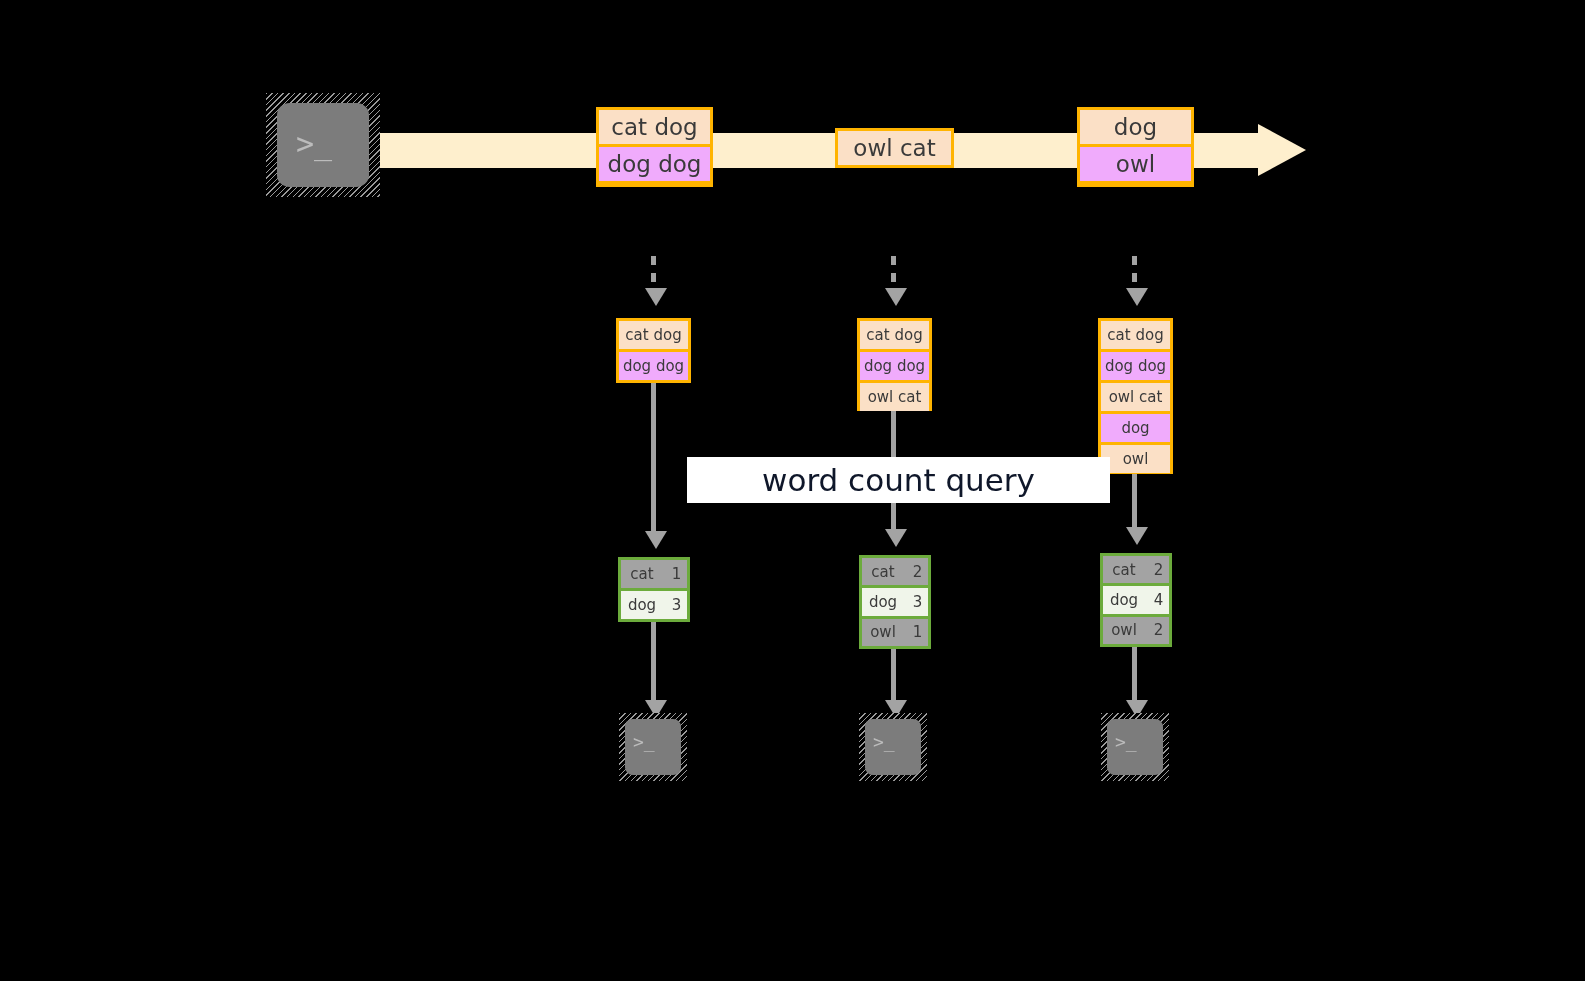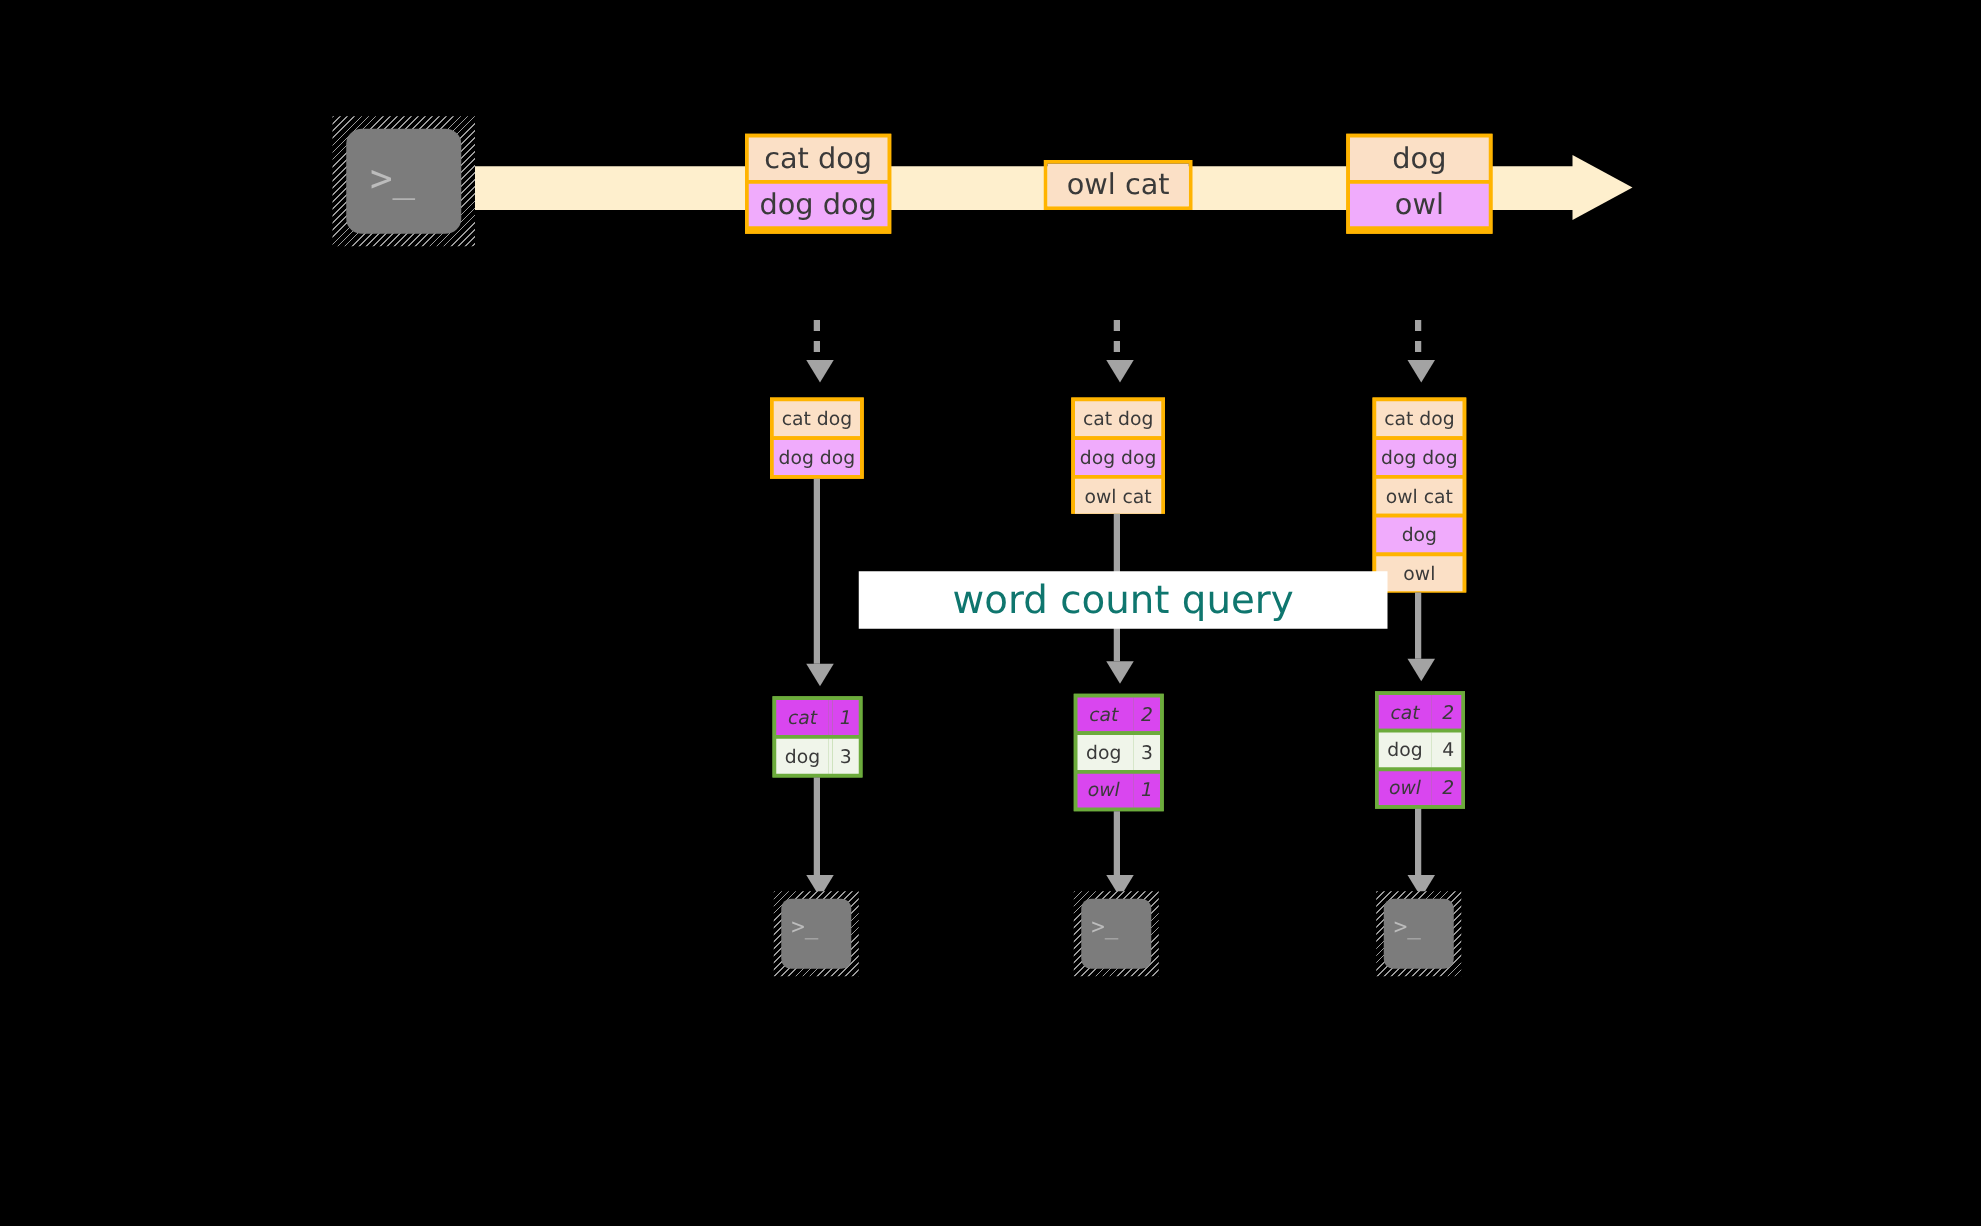--- a/index.html
+++ b/index.html
@@ -33,35 +33,35 @@
 
   
   .gbox{position:absolute;box-sizing:border-box;border:3px solid #6CAB3C;
         background:#6CAB3C;display:flex;flex-direction:column;}
   .gbox .gr{display:flex;flex:1 1 auto;}
   .gbox .gsep{height:3px;background:#6CAB3C;flex:0 0 3px;}
   .gbox .gc{box-sizing:border-box;display:flex;align-items:center;
             justify-content:center;color:#3a3a3a;white-space:nowrap;}
   .gbox .gc.w{flex:0 0 auto;}
   .gbox .gc.vsep{flex:0 0 3px;background:#6CAB3C;}
-  .gbox .gr.dark .gc{background:#d946ef;font-style:italic;}
+  .gbox .gr.dark .gc{background:#a3a3a3;}
   .gbox .gr.light .gc{background:#F0F5EA;}
 
   
   .vline{position:absolute;background:#A3A3A3;width:5px;}
   .vdash{position:absolute;width:5px;
      background-image:repeating-linear-gradient(to bottom,
        #A3A3A3 0px,#A3A3A3 9px,transparent 9px,transparent 17px);}
   .vhead{position:absolute;width:0;height:0;border-style:solid;
      border-width:18px 11px 0 11px;
      border-color:#A3A3A3 transparent transparent transparent;}
 
   
   .qlabel{position:absolute;background:#FFFFFF;display:flex;align-items:center;
-          justify-content:center;color:#0f766e;}
+          justify-content:center;color:#0f172a;}
 </style>
 </head>
 <body>
 
 <div class="stage">
 
   <div class="band" style="left:368px;top:133px;width:892px;height:35px;"></div>
   <div class="arrowhead" style="left:1258px;top:124px;"></div>
 
   <div class="console" style="left:266px;top:93px;width:114px;height:104px;">

